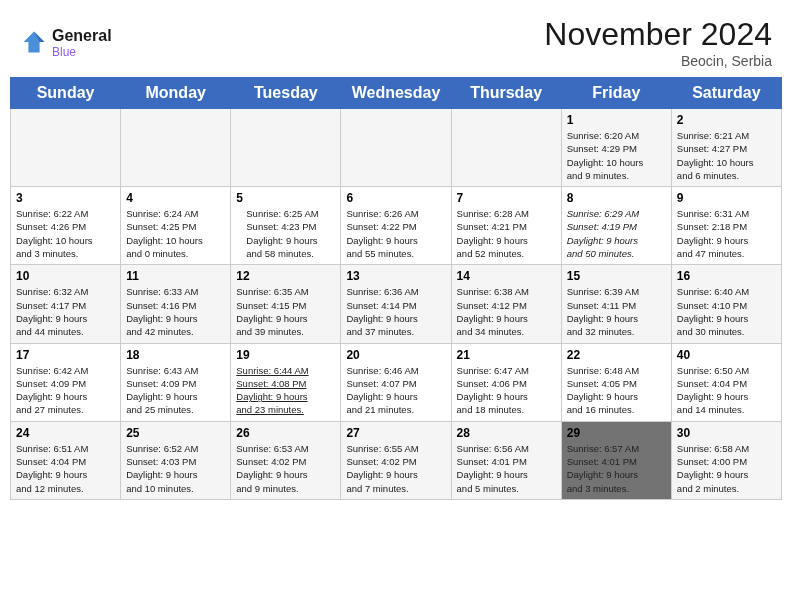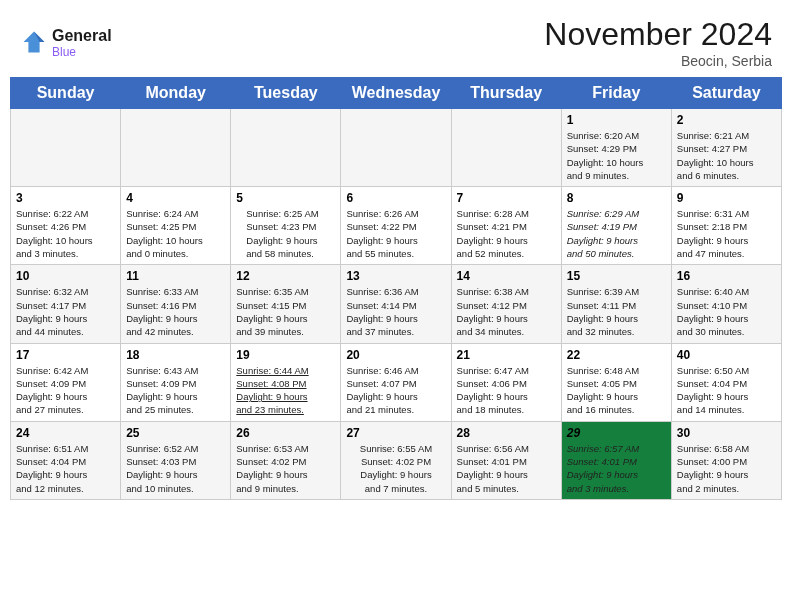--- a/index.html
+++ b/index.html
@@ -303,33 +303,33 @@
           </td>
           <td style="background: rgb(245, 245, 245);">
             <span class="day-num">26</span>
             <div class="day-info" style="white-space: pre-line;">Sunrise: 6:53 AM
 Sunset: 4:02 PM
 Daylight: 9 hours
 and 9 minutes.</div>
           </td>
           <td style="background: rgb(245, 245, 245);">
             <span class="day-num">27</span>
-            <div class="day-info" style="white-space: pre-line; text-align: center;">Sunrise: 6:55 AM
+            <div class="day-info" style="white-space: pre-line;">Sunrise: 6:55 AM
 Sunset: 4:02 PM
 Daylight: 9 hours
 and 7 minutes.</div>
           </td>
           <td style="background: rgb(245, 245, 245);">
             <span class="day-num">28</span>
             <div class="day-info" style="white-space: pre-line;">Sunrise: 6:56 AM
 Sunset: 4:01 PM
 Daylight: 9 hours
 and 5 minutes.</div>
           </td>
-          <td style="background: #15803d; font-style: italic;">
+          <td style="background: #737373;">
             <span class="day-num">29</span>
             <div class="day-info" style="white-space: pre-line;">Sunrise: 6:57 AM
 Sunset: 4:01 PM
 Daylight: 9 hours
 and 3 minutes.</div>
           </td>
           <td style="background: rgb(245, 245, 245);">
             <span class="day-num">30</span>
             <div class="day-info" style="white-space: pre-line;">Sunrise: 6:58 AM
 Sunset: 4:00 PM

